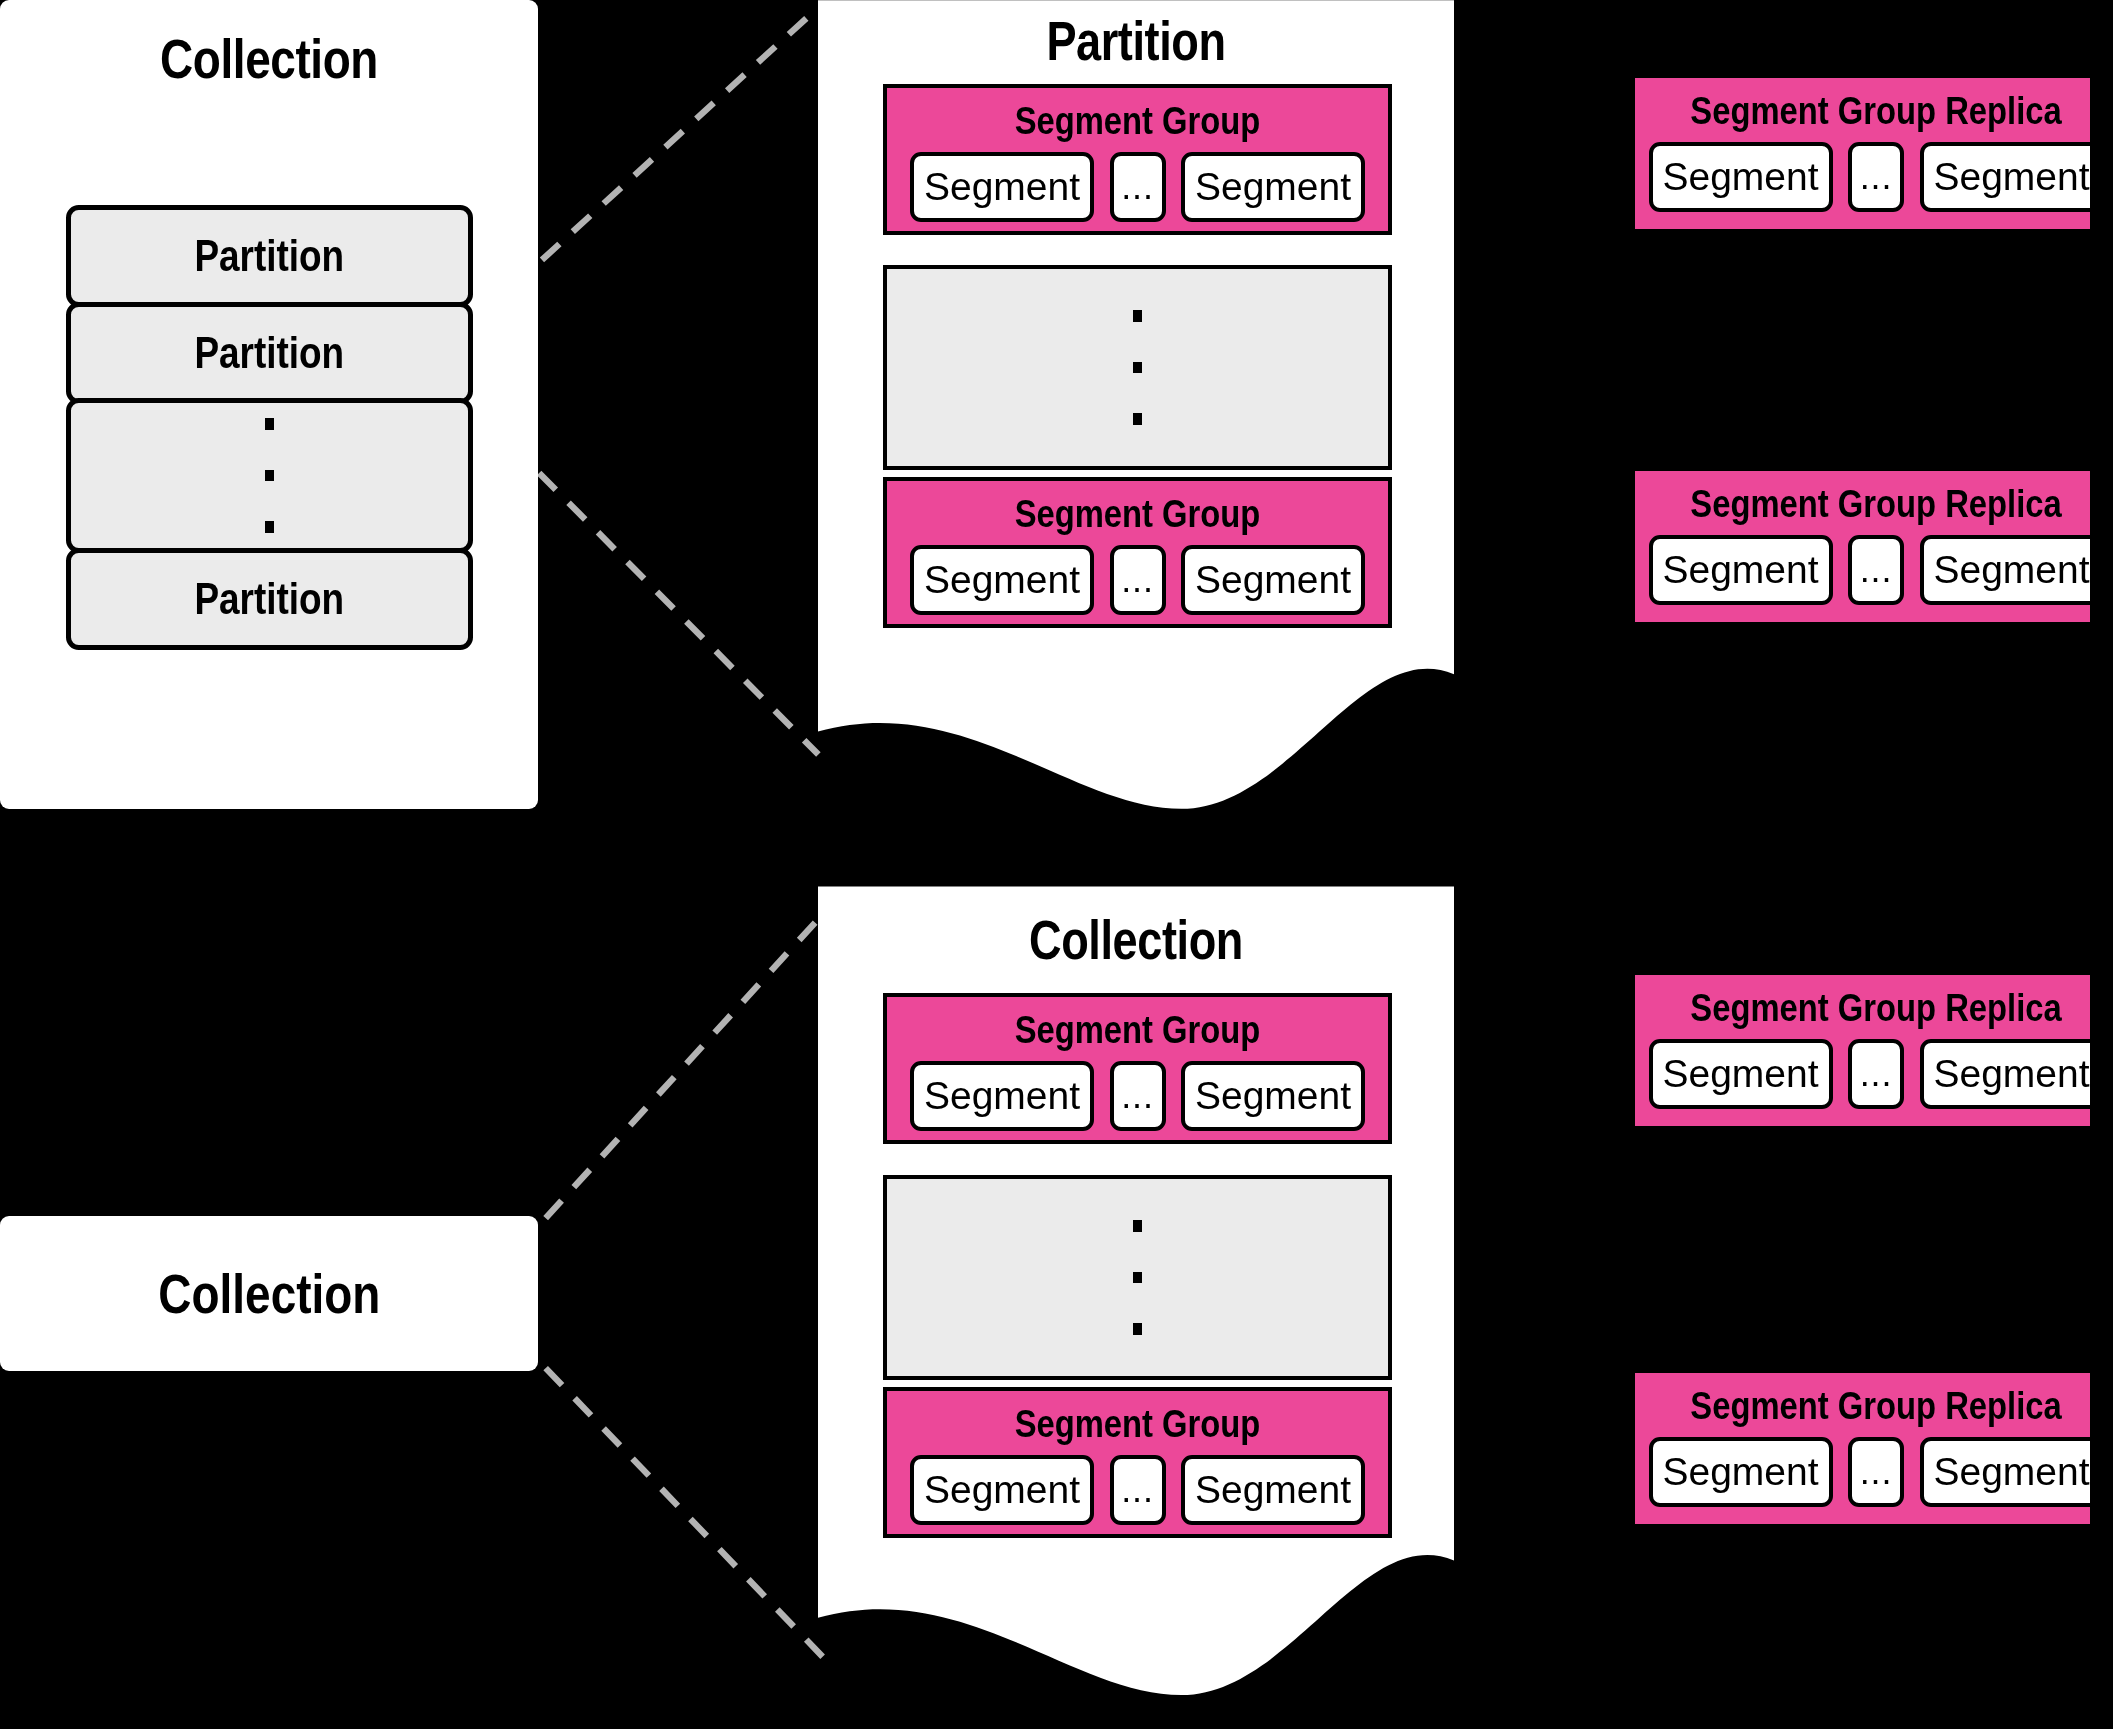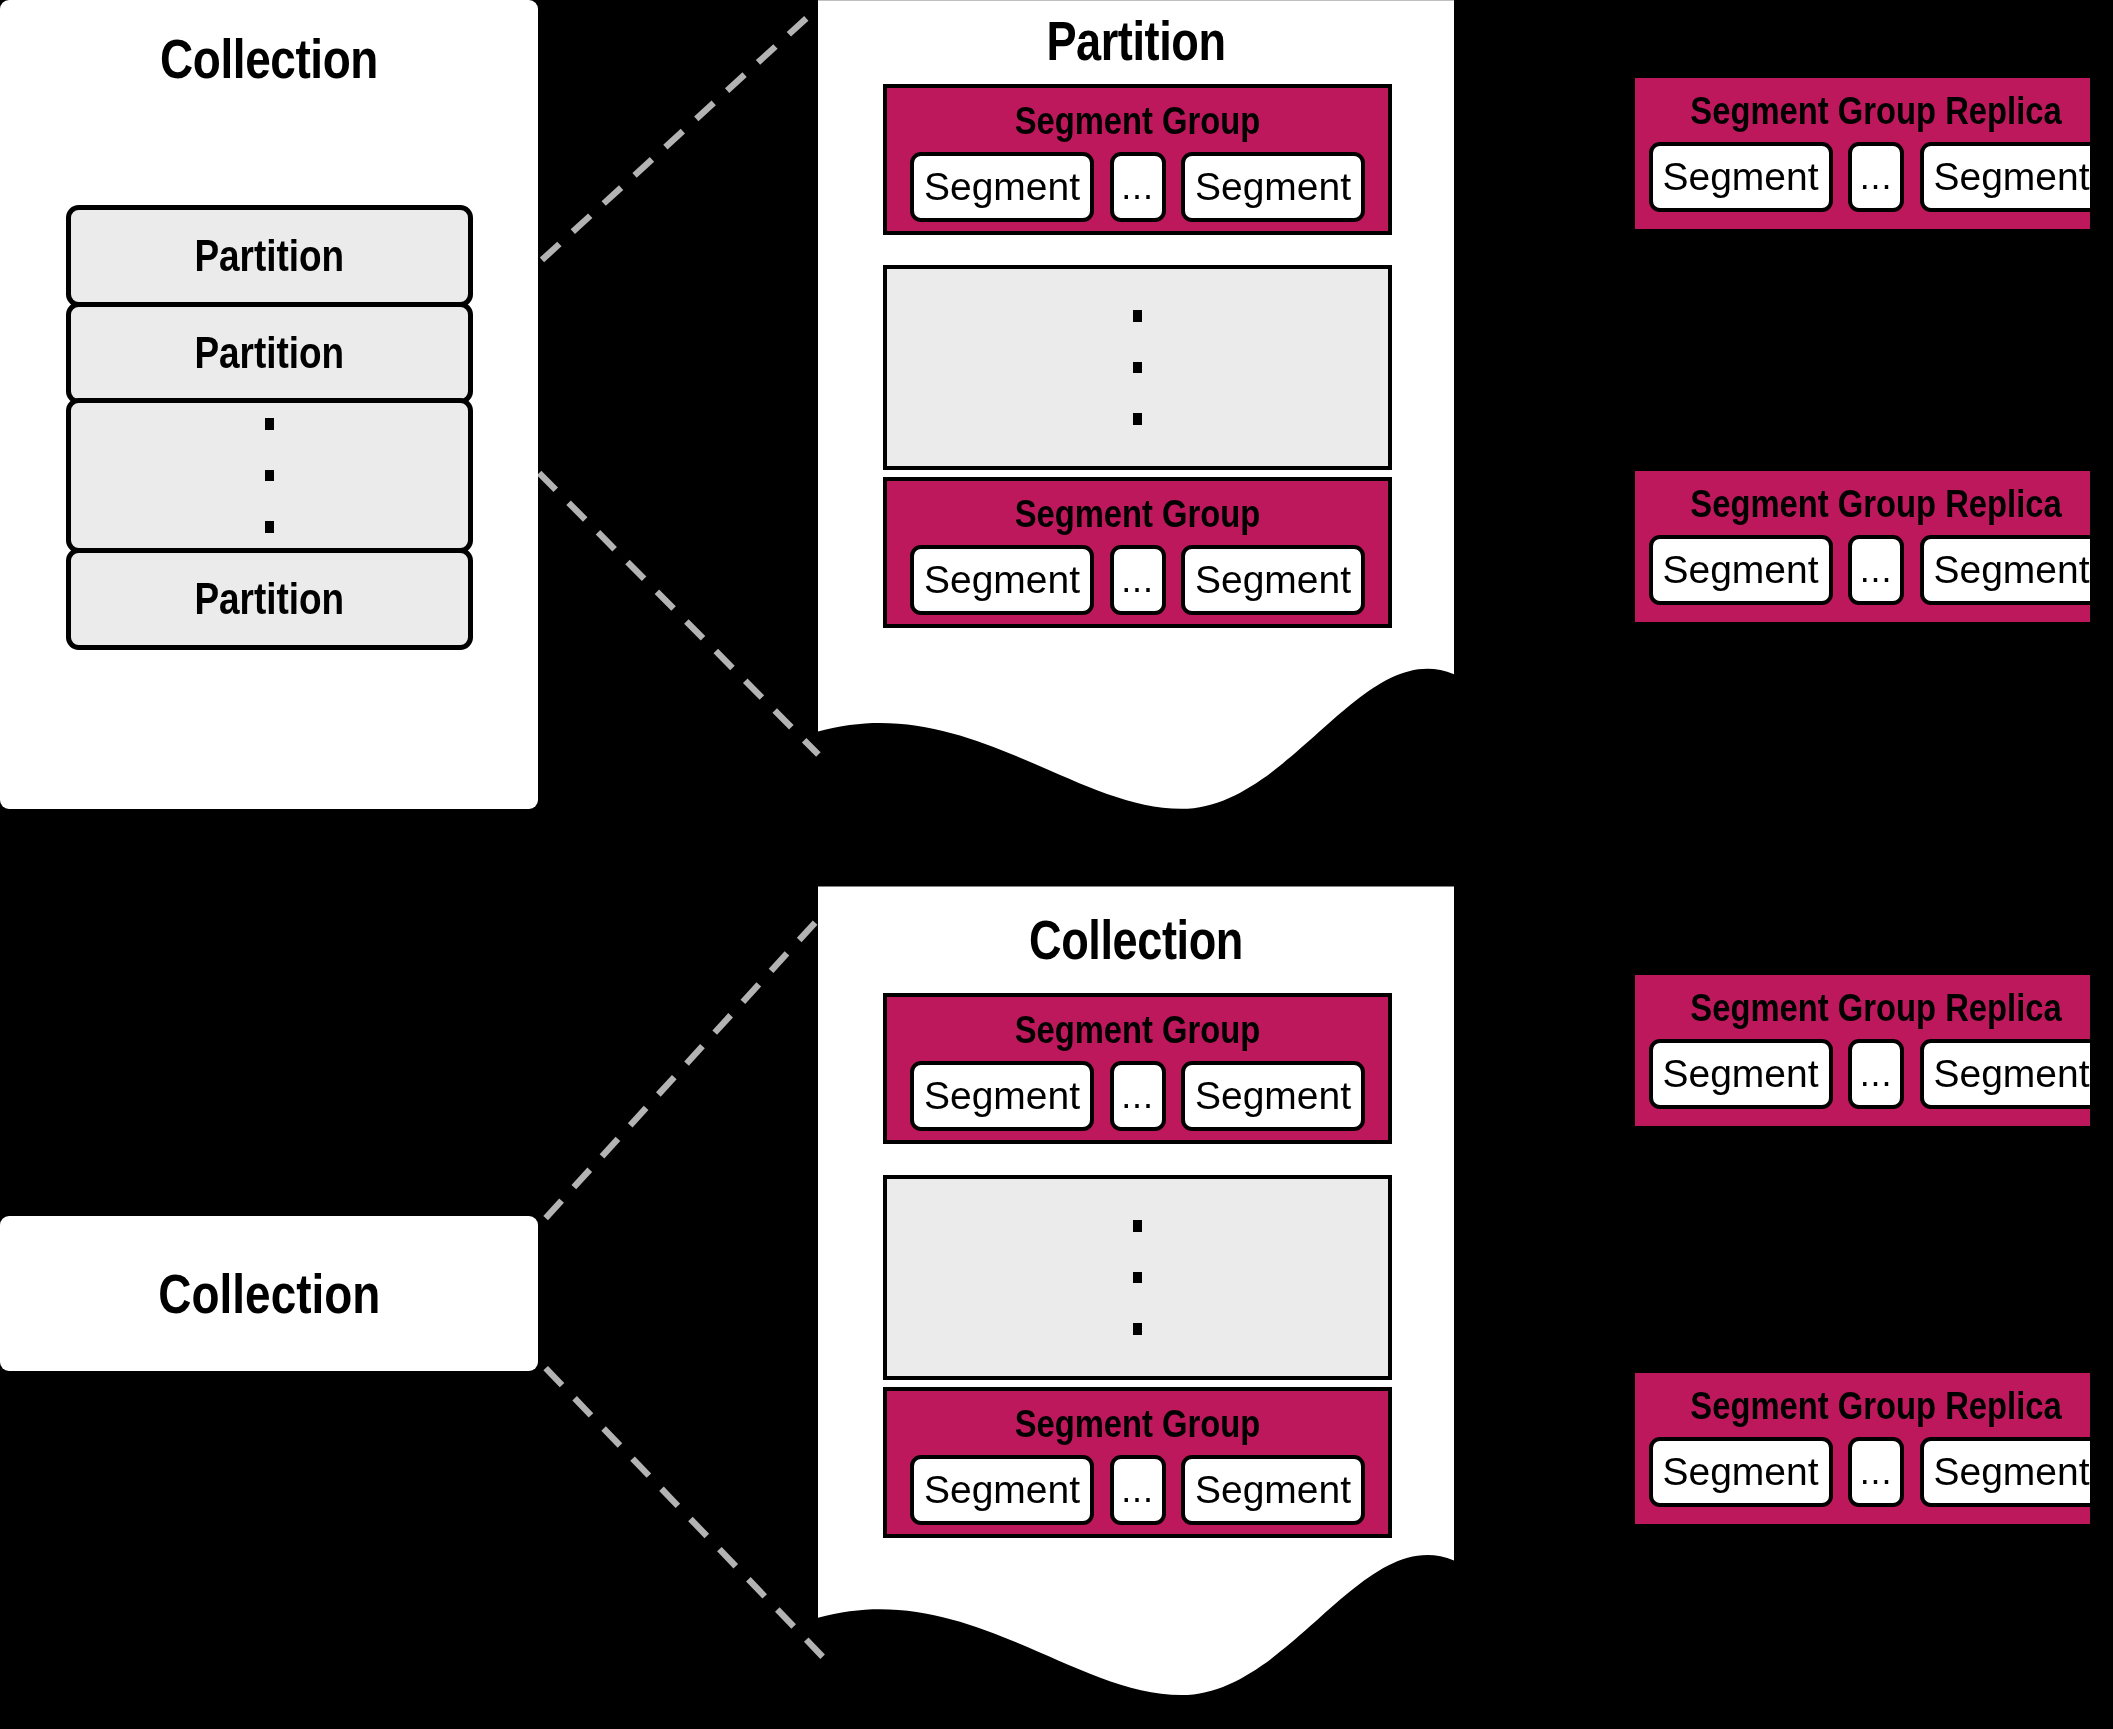--- a/index.html
+++ b/index.html
@@ -71,21 +71,21 @@
   .vdots span {
     display: block;
     width: 8.2px;
     height: 11.8px;
     background: #000000;
   }
 
   
   .seg-group {
     position: absolute;
-    background: #be185d;
+    background: #ec4899;
     border: 4.5px solid #000000;
     box-sizing: border-box;
   }
   .seg-group.noborder {
     border: none;
     margin-left: 42px;
   }
   .seg-group-title {
     text-align: center;
     font-weight: bold;

